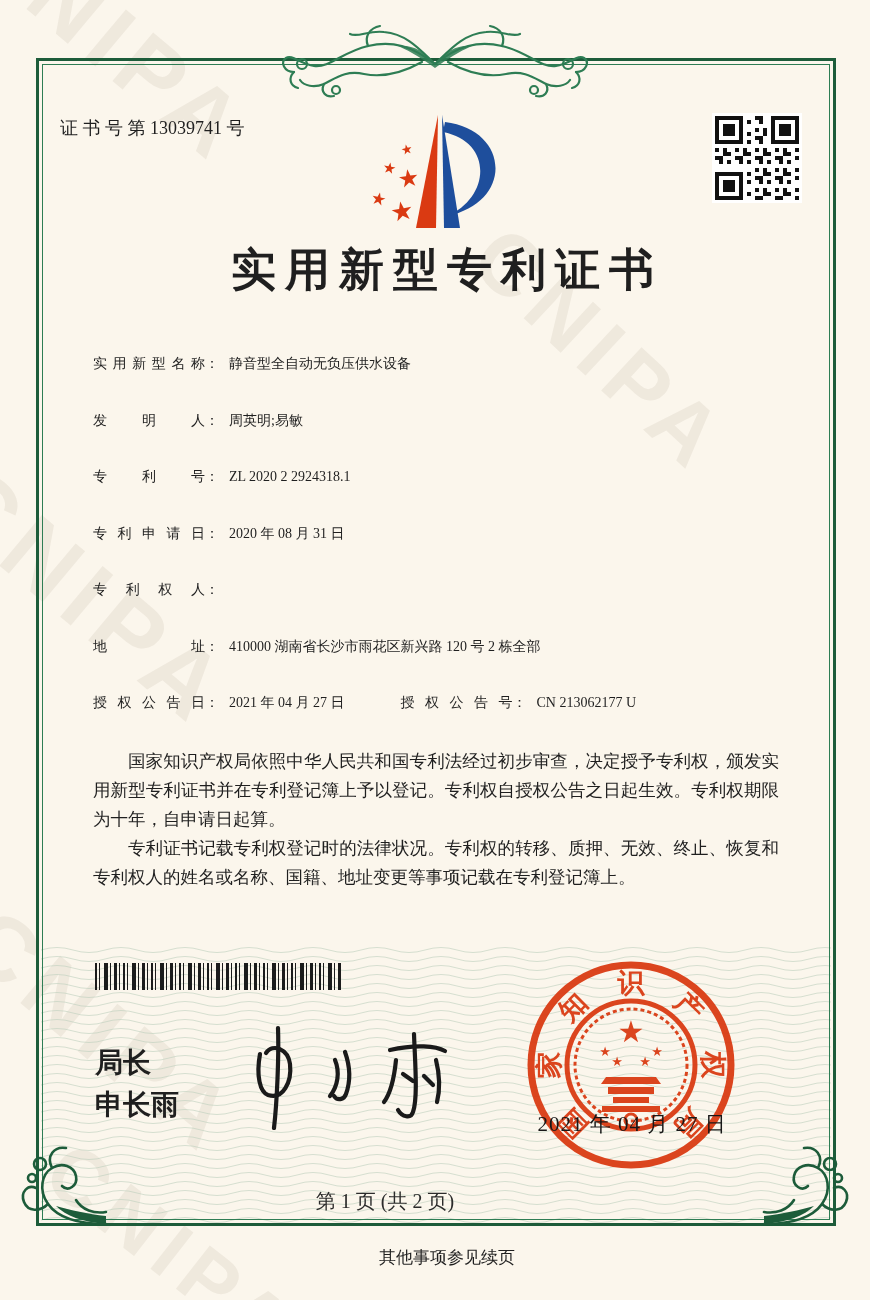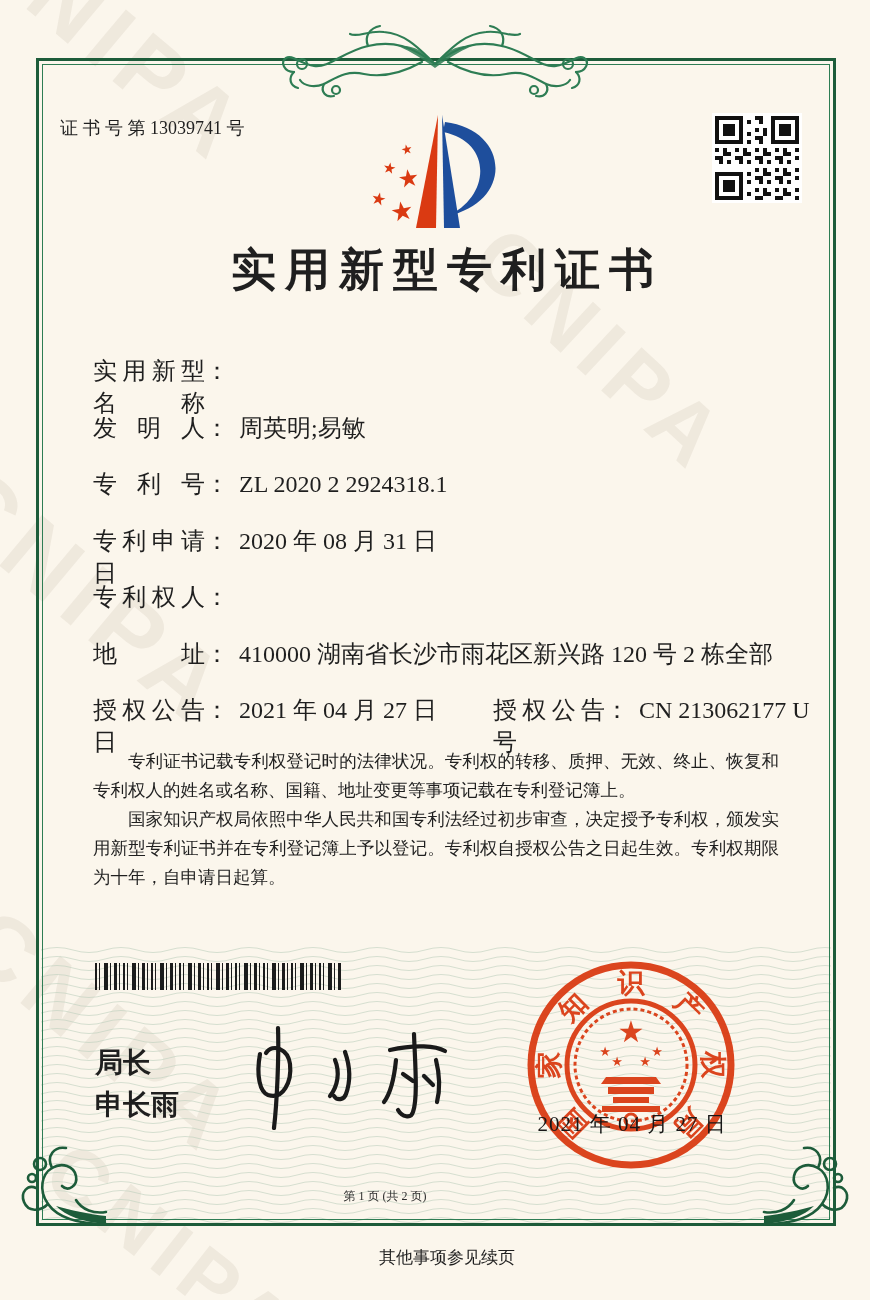--- a/index.html
+++ b/index.html
@@ -29,21 +29,21 @@
 
   
   .cert-number{position:absolute;left:60px;top:116px;font-size:18px;}
   .logo{position:absolute;left:352px;top:110px;width:180px;height:126px;}
   .qr{position:absolute;left:712px;top:113px;width:90px;height:90px;background:#fff;padding:3px;}
 
   .title{position:absolute;left:0;top:240px;width:870px;text-align:center;font-size:45px;font-weight:700;
          letter-spacing:9px;padding-left:24px;}
 
   
-  .fields{position:absolute;left:93px;top:355px;width:690px;font-size:24px;}
+  .fields{position:absolute;left:93px;top:355px;width:690px;font-size:14px;}
   .frow{display:flex;align-items:baseline;height:56.5px;}
   .fcell{display:flex;align-items:baseline;}
   .fcell.second{margin-left:56px;}
   .flabel{display:inline-block;width:112px;text-align:justify;text-align-last:justify;}
   .fcolon{margin-right:10px;}
   .fvalue{white-space:nowrap;}
 
   
   .body-text{position:absolute;left:93px;top:747px;width:686px;font-size:17.5px;line-height:29px;
              text-align:justify;}
@@ -56,21 +56,21 @@
       #1c1c1c 9px 13px,transparent 13px 15px,#1c1c1c 15px 16px,transparent 16px 19px,
       #1c1c1c 19px 22px,transparent 22px 24px,#1c1c1c 24px 25px,transparent 25px 28px);}
   .director{position:absolute;left:95px;top:1042px;font-family:"Liberation Sans","DejaVu Sans",sans-serif;
             font-weight:700;font-size:28px;line-height:42px;}
   .signature{position:absolute;left:238px;top:1018px;width:235px;height:112px;}
 
   .seal{position:absolute;left:516px;top:950px;width:230px;height:230px;opacity:.94;}
   .seal-date{position:absolute;left:512px;top:1110px;width:240px;text-align:center;font-size:21px;
              letter-spacing:1px;color:#171717;z-index:5;}
 
-  .page-footer{position:absolute;left:0;top:1188px;width:770px;text-align:center;font-size:12px;color:#2b2b2b;}
+  .page-footer{position:absolute;left:0;top:1188px;width:770px;text-align:center;font-size:20px;color:#2b2b2b;}
   .continuation{position:absolute;left:0;top:1246px;width:870px;text-align:center;font-size:17px;margin-left:12px;}
 
   svg text.star{font-family:"DejaVu Sans",sans-serif;}
 </style>
 </head>
 <body>
 
 <div id="page">
 
   <div class="wm" style="left:-55px;top:-15px;font-size:92px;transform:rotate(40deg);">CNIPA</div>
@@ -269,20 +269,21 @@
       <rect x="20" y="20" width="1" height="1" fill="#111"></rect>
     </svg>
 
   <div class="title">实用新型专利证书</div>
 
   <div class="fields">
     <div class="frow">
         <div class="fcell">
       <span class="flabel">实用新型名称</span>
           <span class="fcolon">：</span>
+      <span class="fvalue">静音型全自动无负压供水设备</span>
         </div>
       </div>
     <div class="frow">
         <div class="fcell">
       <span class="flabel">发明人</span>
           <span class="fcolon">：</span>
       <span class="fvalue">周英明;易敏</span>
         </div>
       </div>
     <div class="frow">
@@ -320,22 +321,22 @@
       </div>
       <div class="fcell second">
         <span class="flabel">授权公告号</span>
           <span class="fcolon">：</span>
         <span class="fvalue">CN 213062177 U</span>
       </div>
     </div>
   </div>
 
   <div class="body-text">
+    <p>国家知识产权局依照中华人民共和国专利法经过初步审查，决定授予专利权，颁发实用新型专利证书并在专利登记簿上予以登记。专利权自授权公告之日起生效。专利权期限为十年，自申请日起算。</p>
     <p>专利证书记载专利权登记时的法律状况。专利权的转移、质押、无效、终止、恢复和专利权人的姓名或名称、国籍、地址变更等事项记载在专利登记簿上。</p>
-    <p>国家知识产权局依照中华人民共和国专利法经过初步审查，决定授予专利权，颁发实用新型专利证书并在专利登记簿上予以登记。专利权自授权公告之日起生效。专利权期限为十年，自申请日起算。</p>
   </div>
 
   <div class="barcode"></div>
 
   <div class="director">
     <div>局长</div>
     <div>申长雨</div>
   </div>
 
   <svg class="signature" viewBox="0 0 235 112">

